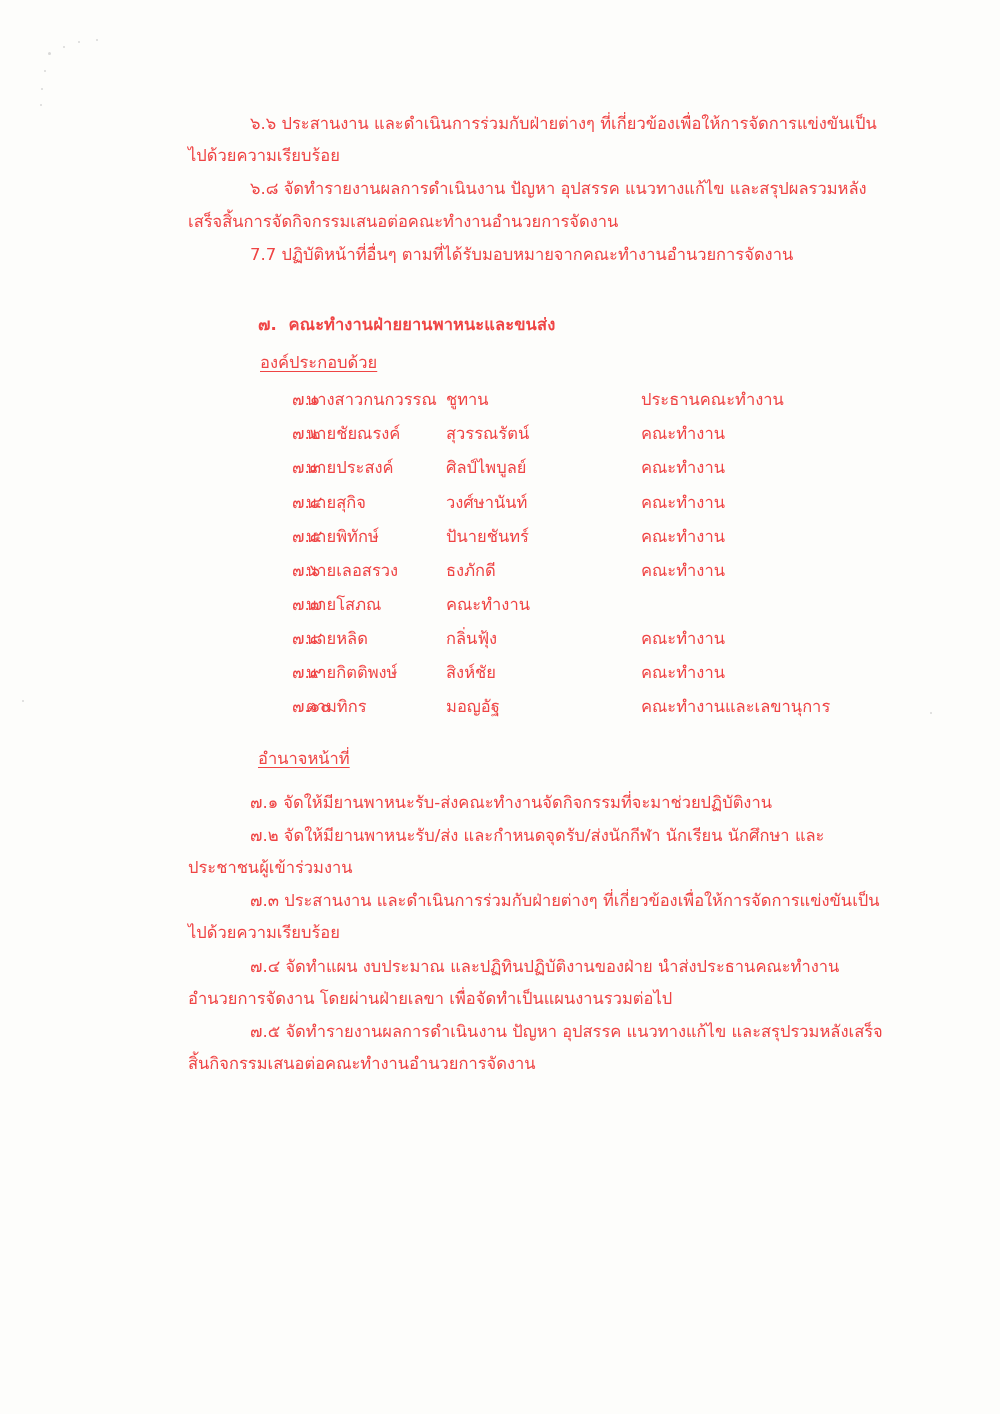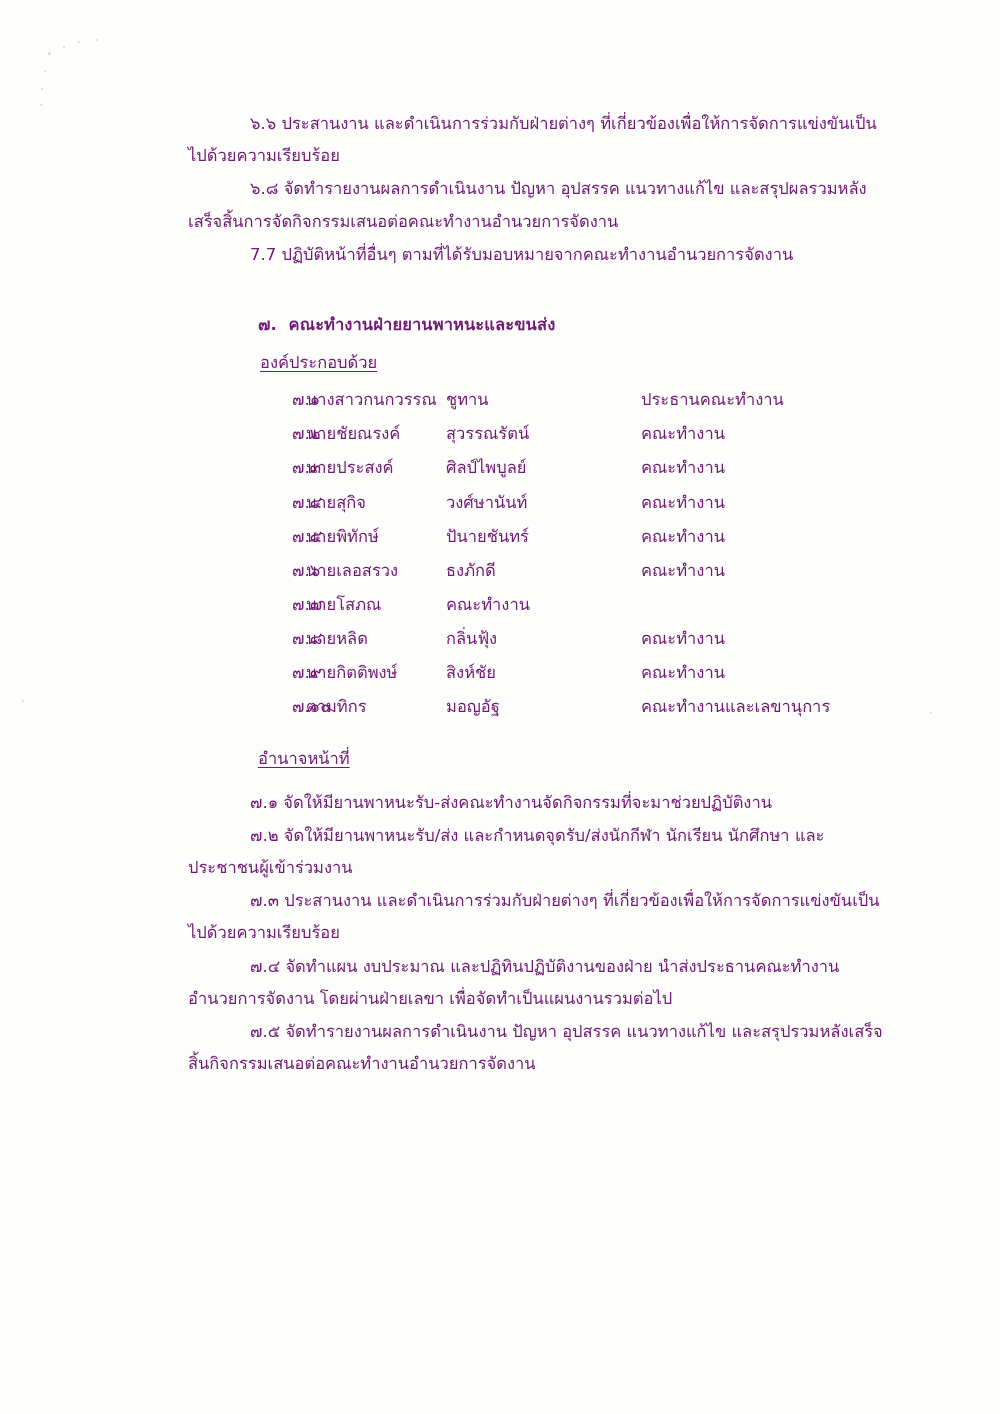--- a/index.html
+++ b/index.html
@@ -27,21 +27,21 @@
     border-radius: 50%;
     opacity: 0.55;
   }
   .doc {
     position: absolute;
     left: 188px;
     top: 108px;
     width: 700px;
     font-size: 16.5px;
     line-height: 1.95;
-    color: #701a75;
+    color: #ef4444;
   }
   .para {
     margin: 0 0 1px 0;
     text-align: left;
     text-indent: 62px;
   }
 
   .section-head {
     margin: 38px 0 0 0;
     text-indent: 70px;

